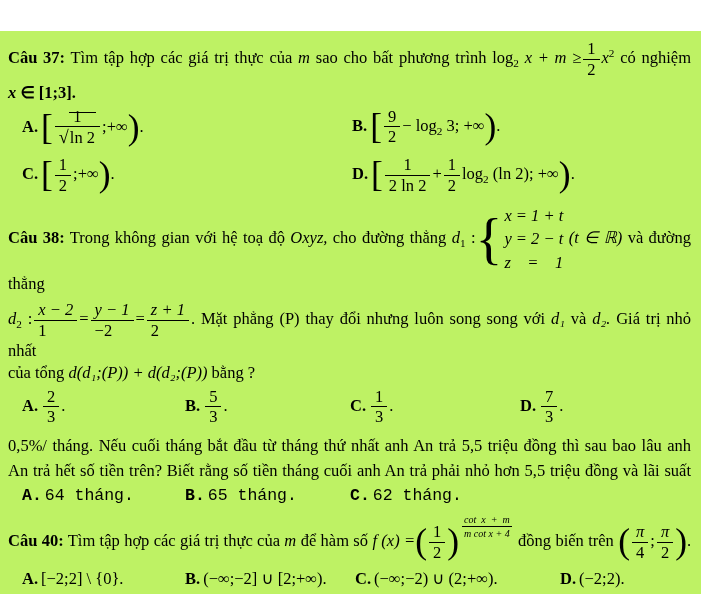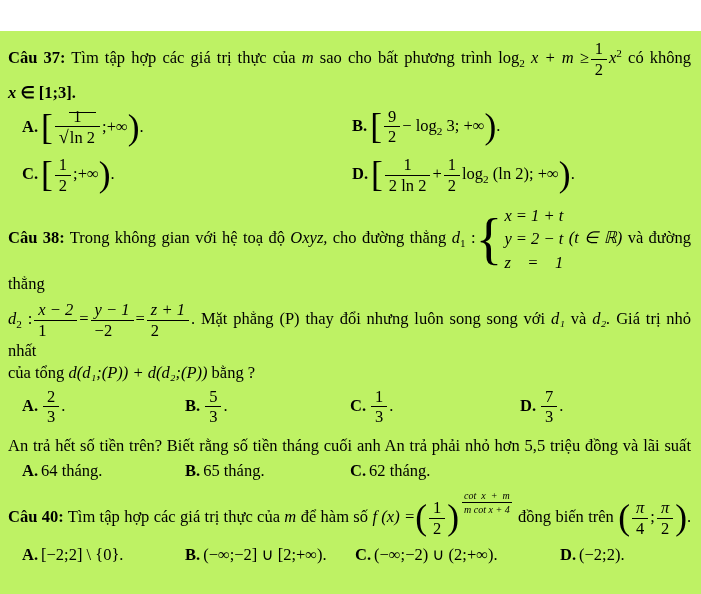--- a/index.html
+++ b/index.html
@@ -26,38 +26,38 @@
   .q37l1{margin-top:2px;}
   .q37l2{margin-top:3px;font-weight:bold;}
   .opts2{display:grid;grid-template-columns:330px 1fr;padding-left:14px;row-gap:6px;margin-top:4px;}
   .opts4{display:grid;grid-template-columns:163px 165px 170px 1fr;padding-left:14px;margin-top:4px;align-items:center;}
   .opts4b{display:grid;grid-template-columns:163px 170px 205px 1fr;padding-left:14px;margin-top:6px;}
   .q38l1{margin-top:8px;}
   .q38l2{margin-top:6px;}
   .q38l3{margin-top:2px;}
   .q39{margin-top:6px;}
   .q39 .tl{line-height:25px;}
-  .q39opts{margin-top:3px;}
+  .q39opts{margin-top:3px;font-family:Liberation Mono, monospace;}
   .q40line{margin-top:8px;}
   .expfrac{display:inline-block;vertical-align:17px;font-size:10px;margin-left:1px;}
   .expfrac .num,.expfrac .den{padding:0 2px !important;line-height:1.3 !important;font-style:italic;}
   .opt .b{margin-right:3px;}
 </style>
 </head>
 <body>
 
 <div class="page">
 
   <div class="jline q37l1">
     <span class="b">Câu 37:</span>
     <span>Tìm tập hợp các giá trị thực của</span>
     <span class="mi">m</span>
     <span>sao cho bất phương trình</span>
     <span><span>log</span><sub>2</sub>&nbsp;<span class="mi">x + m ≥</span><span class="frac"><span class="num">1</span><span class="den">2</span></span><span class="mi">x</span><sup>2</sup></span>
-    <span>có không</span>
+    <span>có nghiệm</span>
   </div>
   <div class="line q37l2">
     <span class="mi">x</span>
     <span>∈ [1;3].</span>
   </div>
 
   <div class="opts2">
     <div class="opt">
       <span class="b">A.</span><span class="bigb">[</span><span class="frac"><span class="num">1</span><span class="den"><span class="sqrtsym">√</span><span class="sqrtbody">ln 2</span></span></span><span>;+∞</span><span class="bigb">)</span><span>.</span>
     </div>
@@ -110,20 +110,23 @@
     <div class="opt">
       <span class="b">C.</span><span class="frac"><span class="num">1</span><span class="den">3</span></span><span>.</span>
     </div>
     <div class="opt">
       <span class="b">D.</span><span class="frac"><span class="num">7</span><span class="den">3</span></span><span>.</span>
     </div>
   </div>
 
   <div class="q39">
     <div class="jline tl">
+      <span>0,5%/ tháng. Nếu cuối tháng bắt đầu từ tháng thứ nhất anh An trả 5,5 triệu đồng  thì sau bao lâu anh</span>
+    </div>
+    <div class="jline tl">
       <span>An trả hết số tiền trên? Biết rằng số tiền tháng cuối anh An trả phải nhỏ hơn 5,5 triệu đồng và  lãi suất</span>
     </div>
   </div>
 
   <div class="opts4 q39opts">
     <div class="opt">
       <span class="b">A.</span><span>64 tháng.</span>
     </div>
     <div class="opt">
       <span class="b">B.</span><span>65 tháng.</span>

